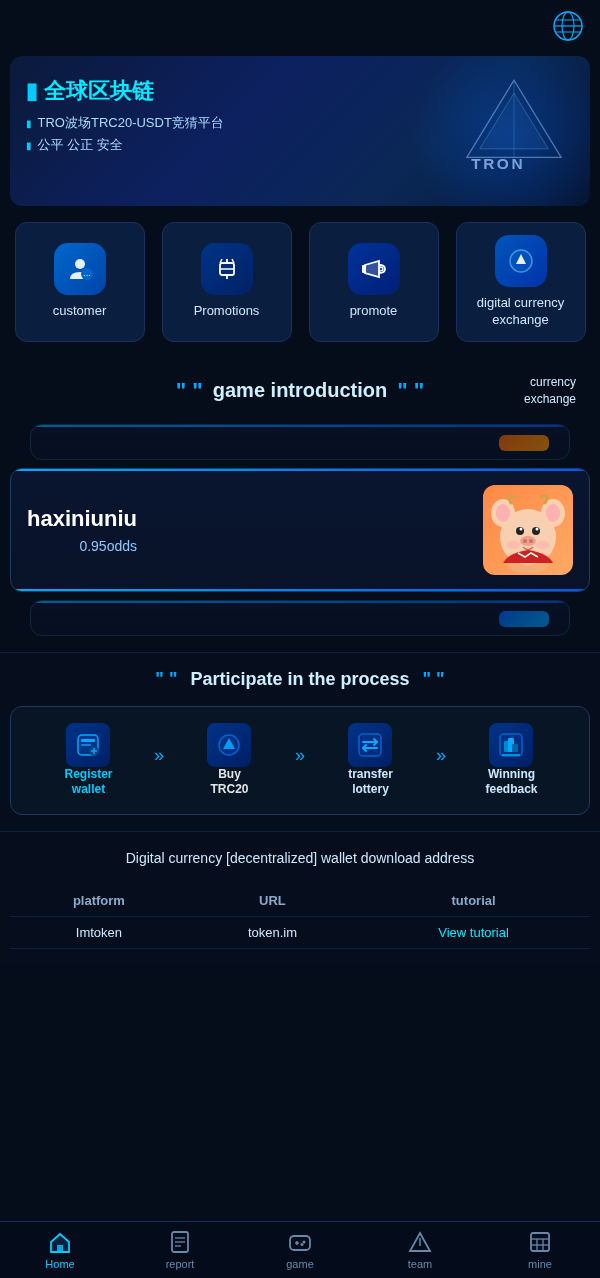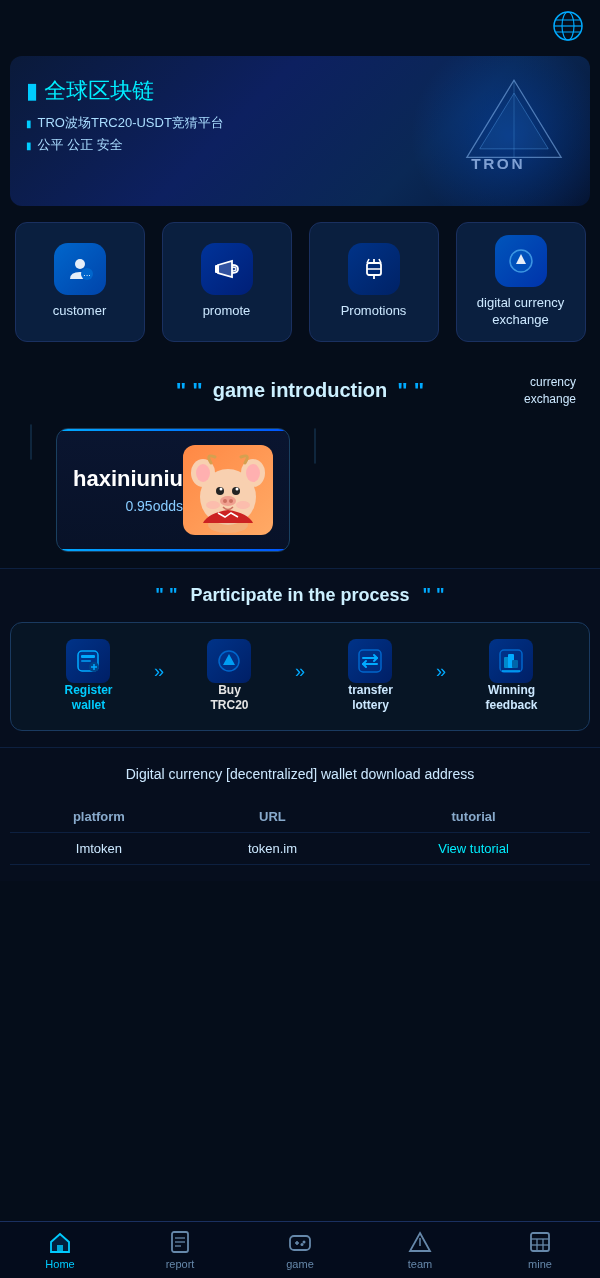--- a/index.html
+++ b/index.html
@@ -35,21 +35,21 @@
       position: absolute;
       right: -20px;
       top: -20px;
       width: 200px;
       height: 200px;
       border-radius: 50%;
       background: radial-gradient(circle, rgba(0,100,255,0.3) 0%, transparent 70%);
     }
     .banner-title {
       font-size: 22px;
-      font-weight: normal;
+      font-weight: bold;
       color: #00eeff;
       margin-bottom: 8px;
     }
     .banner-title::before {
       content: '▮ ';
       color: #00ccff;
     }
     .banner-sub {
       font-size: 13px;
       color: #aaddff;
@@ -151,20 +151,21 @@
       display: flex;
       align-items: center;
       justify-content: center;
       padding: 10px 16px;
     }
 
     
     .games-section {
       padding: 0 10px;
       display: flex;
+      flex-direction: column;
       gap: 4px;
     }
     .game-card-peek {
       background: linear-gradient(180deg, #0a1530 0%, #081228 100%);
       border: 1px solid #1a4060;
       border-radius: 12px;
       padding: 16px;
       display: flex;
       align-items: center;
       justify-content: space-between;
@@ -365,46 +366,46 @@
   <div class="icon-btn">
     <div class="icon-circle customer-icon">
       <svg width="30" height="30" viewBox="0 0 30 30" fill="none">
         <circle cx="15" cy="10" r="5" fill="white" opacity="0.9"></circle>
         <path d="M5 25 Q5 18 15 18 Q25 18 25 25" fill="white" opacity="0.9"></path>
         <circle cx="22" cy="20" r="6" fill="#0066cc"></circle>
         <text x="22" y="24" text-anchor="middle" fill="white" font-size="8">···</text>
       </svg>
     </div>
     <span class="label">customer</span>
-  </div>
-
-  <div class="icon-btn">
-    <div class="icon-circle promote-icon">
-      <svg width="30" height="28" viewBox="0 0 30 28" fill="none">
-        <path d="M6 10 L20 6 L20 22 L6 18 Z" stroke="white" stroke-width="1.8" fill="rgba(255,255,255,0.2)"></path>
-        <rect x="3" y="10" width="4" height="8" rx="1" fill="white"></rect>
-        <path d="M20 10 Q26 10 26 14 Q26 18 20 18" stroke="white" stroke-width="1.8" fill="none"></path>
-        <path d="M20 12 Q24 12 24 14 Q24 16 20 16" stroke="white" stroke-width="1.3" fill="rgba(255,255,255,0.15)"></path>
-      </svg>
-    </div>
-    <span class="label">promote</span>
   </div>
 
   <div class="icon-btn">
     <div class="icon-circle promo-icon">
       <svg width="30" height="28" viewBox="0 0 30 28" fill="none">
         <rect x="8" y="8" width="14" height="12" rx="2" stroke="white" stroke-width="1.8" fill="none"></rect>
         <line x1="15" y1="4" x2="15" y2="8" stroke="white" stroke-width="1.8"></line>
         <line x1="10" y1="4" x2="8" y2="8" stroke="white" stroke-width="1.5"></line>
         <line x1="20" y1="4" x2="22" y2="8" stroke="white" stroke-width="1.5"></line>
         <line x1="15" y1="20" x2="15" y2="24" stroke="white" stroke-width="1.8"></line>
         <line x1="8" y1="14" x2="22" y2="14" stroke="white" stroke-width="1.5"></line>
       </svg>
     </div>
     <span class="label">Promotions</span>
+  </div>
+
+  <div class="icon-btn">
+    <div class="icon-circle promote-icon">
+      <svg width="30" height="28" viewBox="0 0 30 28" fill="none">
+        <path d="M6 10 L20 6 L20 22 L6 18 Z" stroke="white" stroke-width="1.8" fill="rgba(255,255,255,0.2)"></path>
+        <rect x="3" y="10" width="4" height="8" rx="1" fill="white"></rect>
+        <path d="M20 10 Q26 10 26 14 Q26 18 20 18" stroke="white" stroke-width="1.8" fill="none"></path>
+        <path d="M20 12 Q24 12 24 14 Q24 16 20 16" stroke="white" stroke-width="1.3" fill="rgba(255,255,255,0.15)"></path>
+      </svg>
+    </div>
+    <span class="label">promote</span>
   </div>
 
   <div class="icon-btn">
     <div class="icon-circle digital-icon">
       <svg width="30" height="30" viewBox="0 0 30 30" fill="none">
         <circle cx="15" cy="15" r="11" fill="rgba(0,100,200,0.4)" stroke="rgba(100,200,255,0.6)" stroke-width="1.5"></circle>
         <polygon points="15,8 20,18 10,18" fill="white" opacity="0.9"></polygon>
       </svg>
     </div>
     <span class="label">digital currency exchange</span>

